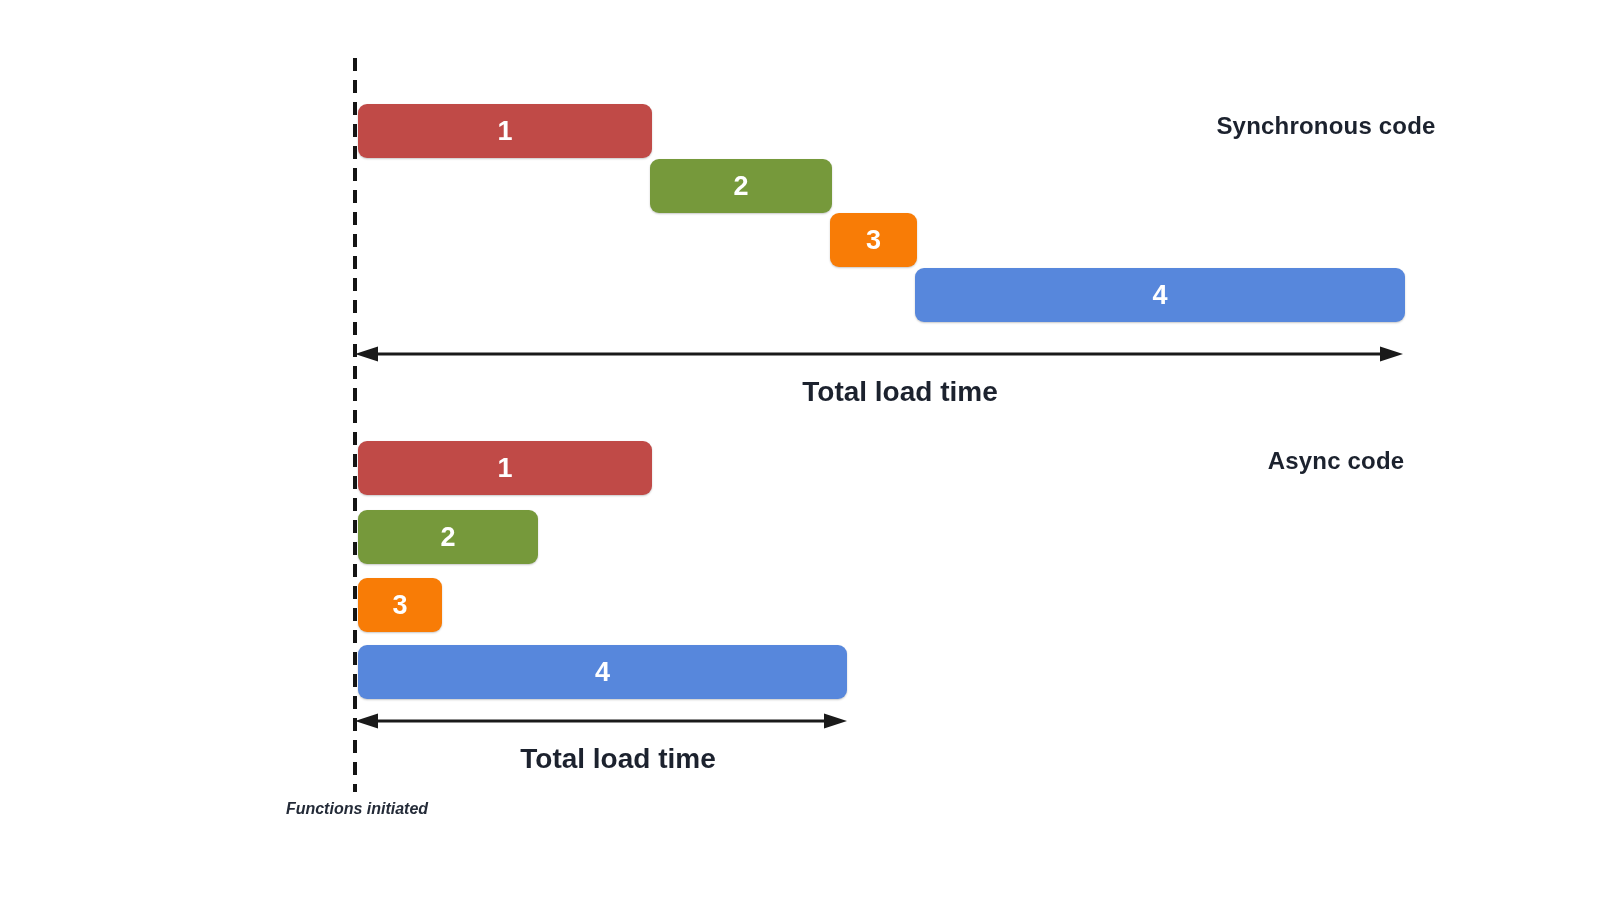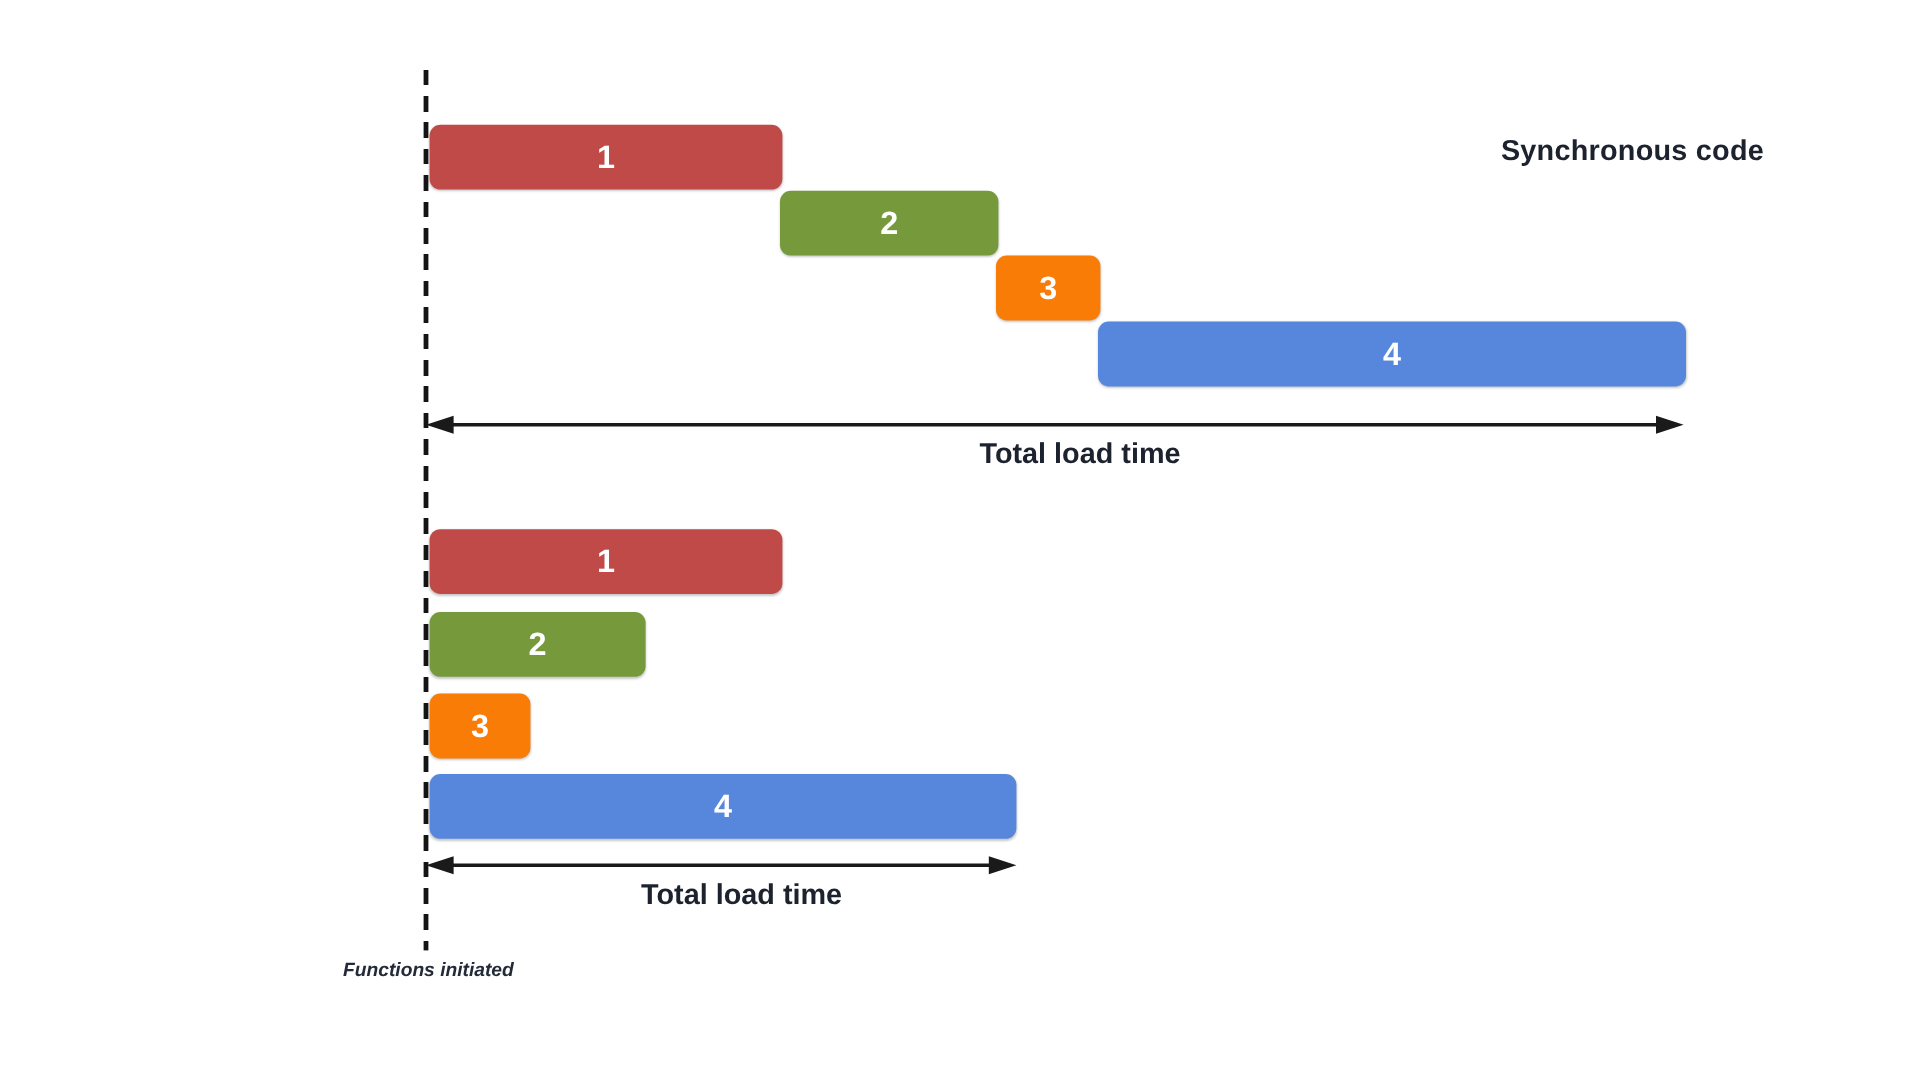--- a/index.html
+++ b/index.html
@@ -29,25 +29,25 @@
   .s4{left:915px;top:268px;width:490px;}
   .a1{left:358px;top:441px;width:294px;}
   .a2{left:358px;top:510px;width:180px;}
   .a3{left:358px;top:578px;width:84px;}
   .a4{left:358px;top:645px;width:489px;}
   
   .section-label{
     position:absolute;width:400px;text-align:center;
     font-weight:bold;font-size:24px;color:#1c222e;letter-spacing:0.2px;
   }
-  #sync-title{left:1070px;top:112px;text-align:right;}
+  #sync-title{left:1126px;top:112px;}
   #async-title{left:1136px;top:447px;}
   .total-label{
     position:absolute;width:400px;text-align:center;
-    font-weight:bold;font-size:24px;color:#1c222e;
+    font-weight:bold;font-size:28px;color:#1c222e;margin-top:11px;
   }
   #sync-total{left:700px;top:365px;}
   #async-total{left:418px;top:732px;}
   .baseline-label{
     position:absolute;left:207px;top:800px;width:300px;text-align:center;
     font-weight:bold;font-size:16px;color:#242b38;font-style:italic;
   }
   
   .arrow-svg{position:absolute;overflow:visible;}
   #sync-arrow{left:353px;top:341px;}
@@ -75,20 +75,21 @@
     <span>4</span>
   </div>
 
   <svg class="arrow-svg" id="sync-arrow" width="1052" height="26">
     <line x1="18" y1="13" x2="1034" y2="13" stroke="#1a1a1a" stroke-width="3"></line>
     <polygon points="2,13 25,5.5 25,20.5" fill="#1a1a1a"></polygon>
     <polygon points="1050,13 1027,5.5 1027,20.5" fill="#1a1a1a"></polygon>
   </svg>
   <div class="total-label" id="sync-total">Total load time</div>
 
+  <div class="section-label" id="async-title">Async code</div>
 
   <div class="bar c1 a1">
     <span>1</span>
   </div>
   <div class="bar c2 a2">
     <span>2</span>
   </div>
   <div class="bar c3 a3">
     <span>3</span>
   </div>

